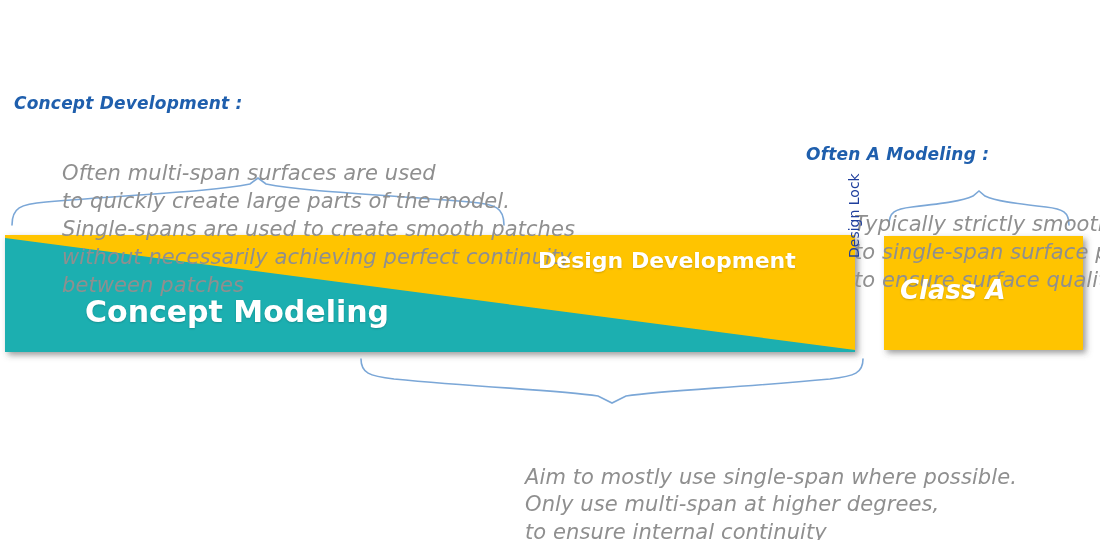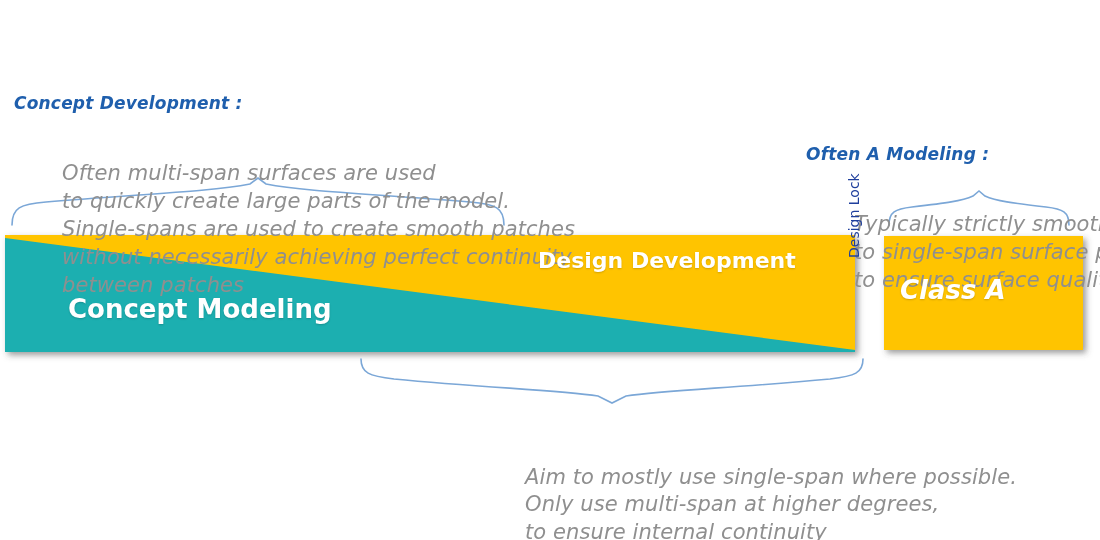--- a/index.html
+++ b/index.html
@@ -58,21 +58,21 @@
   
   .bar-label {
     position: absolute;
     color: #ffffff;
     font-family: "DejaVu Sans", sans-serif;
     font-weight: 700;
     white-space: nowrap;
     text-shadow: 0 1px 2px rgba(0,0,0,0.18);
   }
   #label-concept-modeling {
-    left: 68px;  top: 294px;  font-size: 26px;
+    left: 85px;  top: 294px;  font-size: 30px;
   }
   #label-design-development {
     left: 538px; top: 248px;  font-size: 22px;
   }
   #label-class-a {
     left: 900px; top: 275px;  font-size: 26px; font-style: italic;
   }
   #label-design-lock {
     left: 846px; top: 258px;
     color: #1f3f9d;

